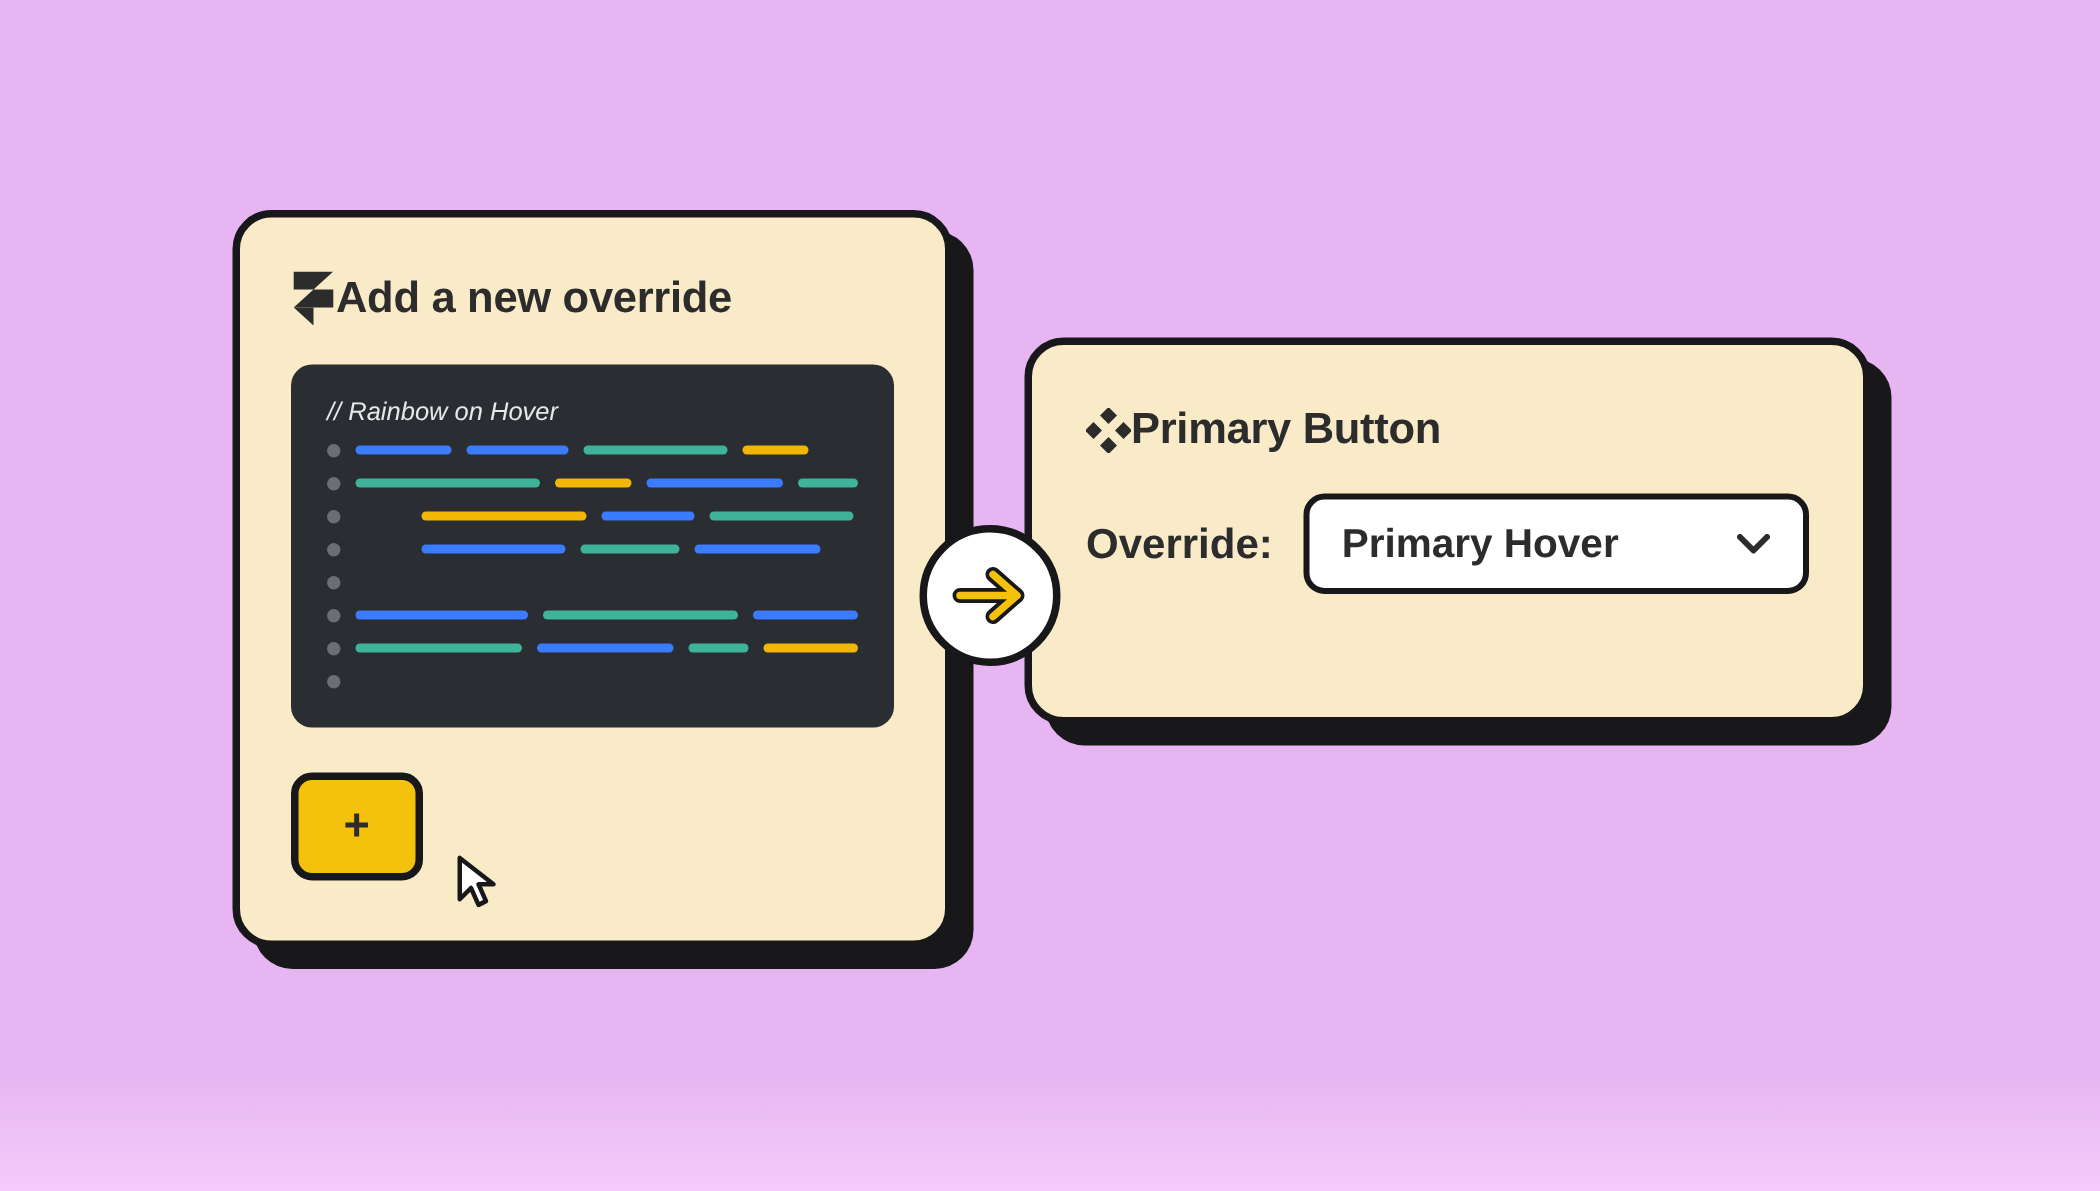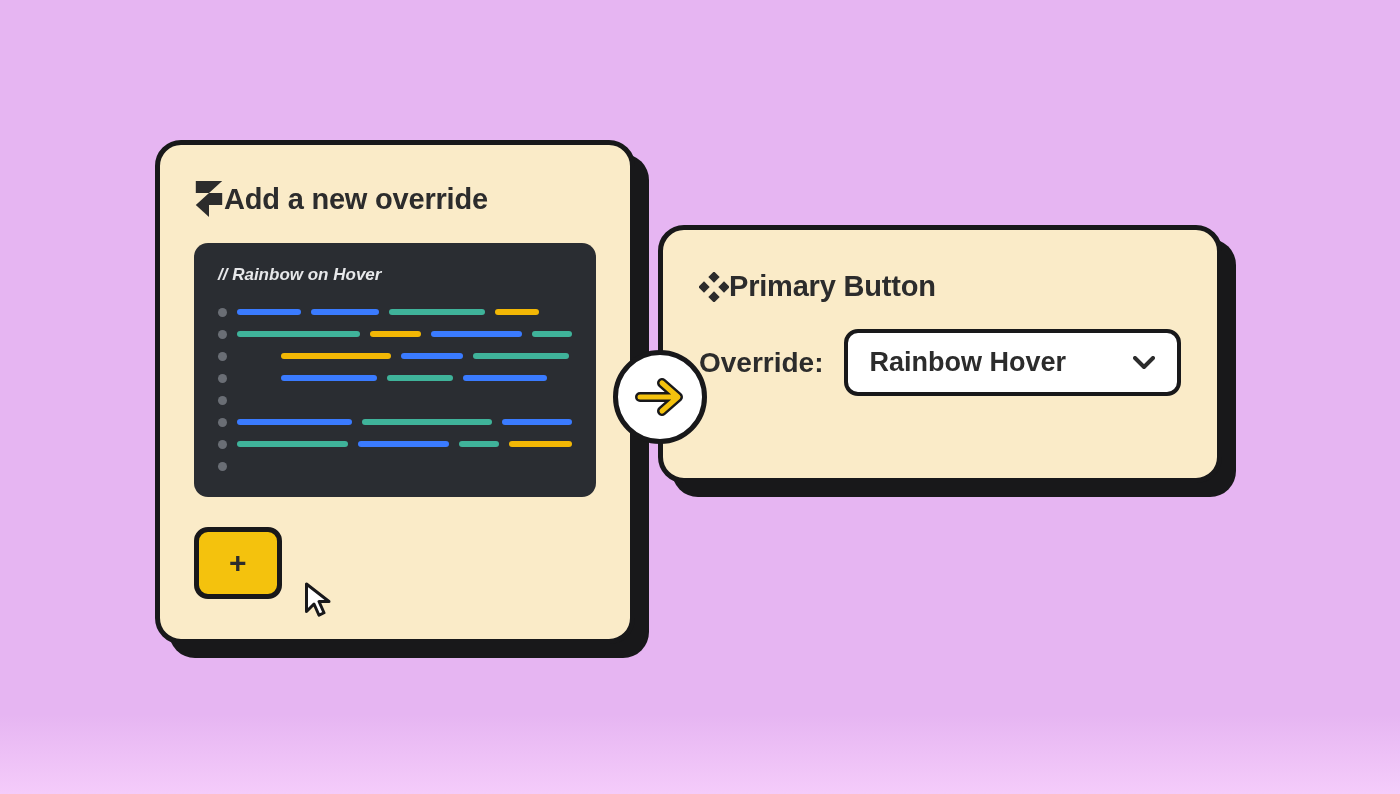--- a/index.html
+++ b/index.html
@@ -54,22 +54,22 @@
 .code-block {
   background: #2a2d32;
   border-radius: 14px;
   padding: 22px 24px 20px 24px;
   margin-bottom: 30px;
   overflow: hidden;
 }
 .code-comment {
   color: #e7e8ea;
   font-size: 17px;
-  font-weight: 700;
-  margin-bottom: 16px;
+  font-weight: 400;
+  margin-bottom: 4px;
   font-style: italic;
 }
 .code-line {
   display: flex;
   align-items: center;
   gap: 10px;
   height: 22px;
 }
 .dot {
   width: 9px; height: 9px; border-radius: 50%;
@@ -102,21 +102,21 @@
 .plus-icon { font-size: 30px; font-weight: 900; line-height: 1; }
 
 .cursor {
   position: absolute;
   width: 30px; height: 36px;
 }
 .cursor svg { width: 100%; height: 100%; }
 
 
 .card-right {
-  left: 658px;
+  left: 683px;
   top: 225px;
   width: 564px;
   padding: 40px 36px 38px 36px;
 }
 .card-right .card-header { margin-bottom: 26px; }
 .diamond-icon svg { display:block; }
 
 .override-row {
   display: flex;
   align-items: center;
@@ -262,21 +262,21 @@
         <rect x="21" y="11" width="8" height="8" transform="rotate(45 25 15)"></rect>
         <rect x="11" y="21" width="8" height="8" transform="rotate(45 15 25)"></rect>
       </svg>
     </span>
     <span class="card-title">Primary Button</span>
   </div>
 
   <div class="override-row">
     <span class="override-label">Override:</span>
     <div class="select">
-      <span>Rainbow Hover</span>
+      <span>Primary Hover</span>
       <span class="chevron">
         <svg width="22" height="14" viewBox="0 0 22 14">
             <path d="M2 2 L11 11 L20 2" fill="none" stroke="#2c2c2c" stroke-width="4" stroke-linecap="round" stroke-linejoin="round"></path>
           </svg>
       </span>
     </div>
   </div>
 
 </div>
 

